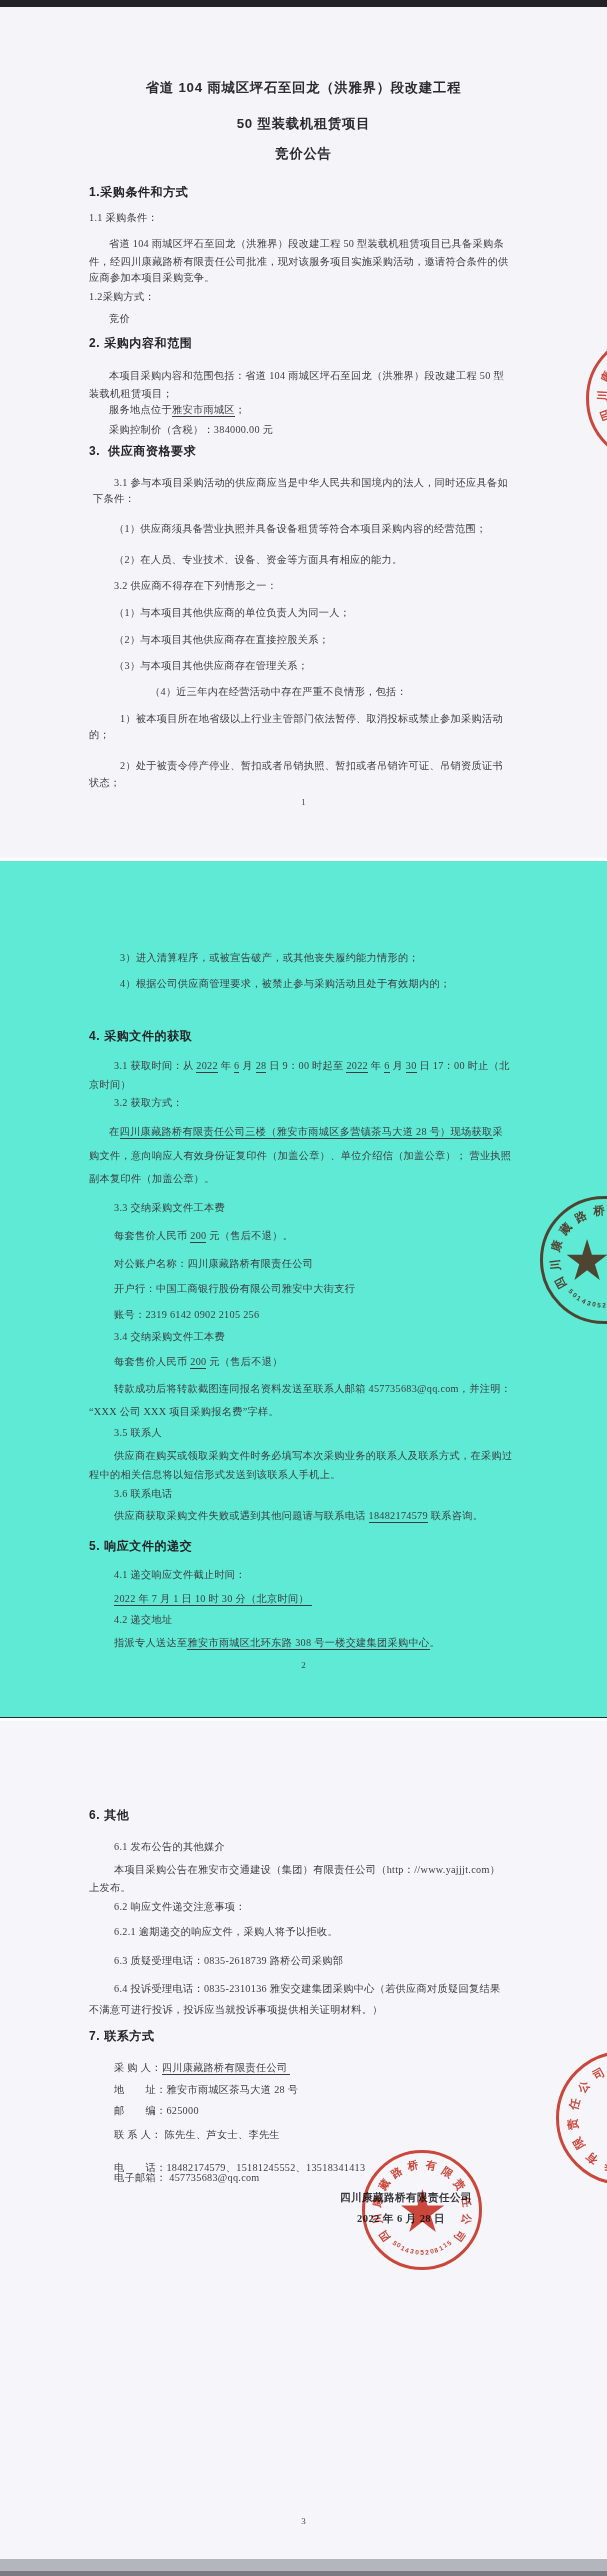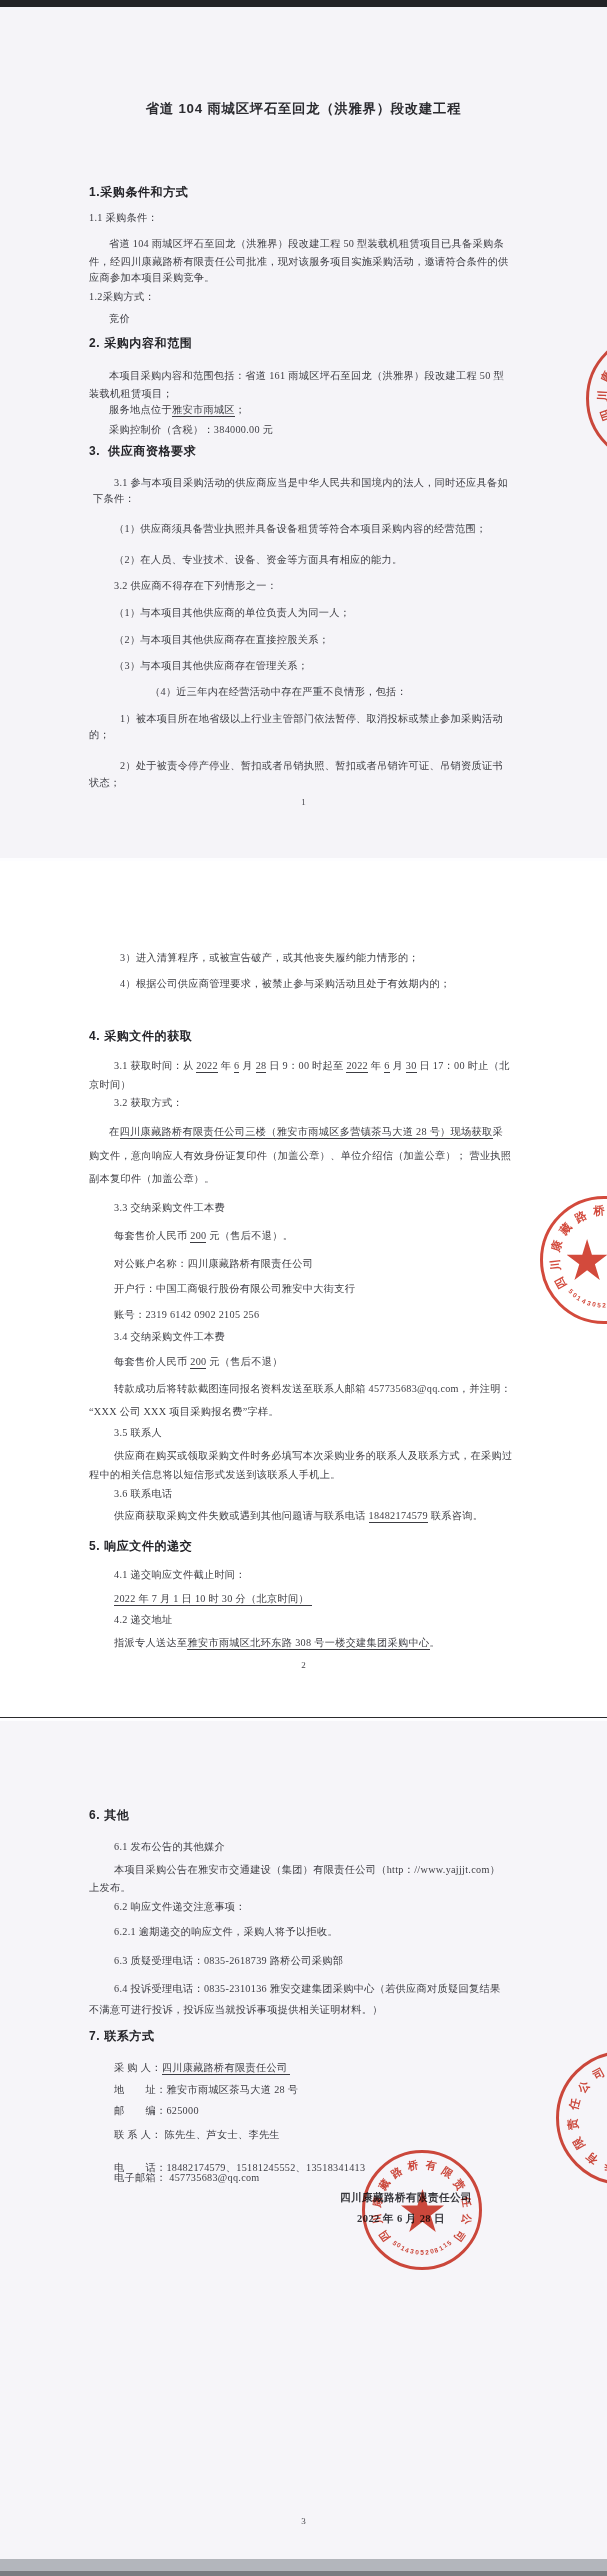--- a/index.html
+++ b/index.html
@@ -1,20 +1,20 @@
 <!DOCTYPE html>
 <html style="font-size:12px"><head>
 <meta charset="utf-8">
 <style>
   html,body{margin:0;padding:0;background:#2a2a2d;}
   #shot{position:relative;width:607px;height:2576px;background:#2a2a2d;overflow:hidden;
         font-family:"Liberation Serif",serif;}
   .page{position:absolute;left:0;width:607px;background:#f6f5f9;overflow:hidden;}
   #p1{top:6.8px;height:852px;background:#f5f4f8;}
-  #p2{top:861px;height:856px;background:#ffffff;}
+  #p2{top:861px;height:856px;background:#5eead4;}
   #p3{top:1721px;height:839px;background:#f6f5f9;}
   .gap{position:absolute;left:0;width:607px;height:3px;background:#fdfdff;}
   #gap1{top:858px;} #gap2{top:1718px;}
   .artifact{position:absolute;background:#232326;}
   #art-top{left:0;top:0;width:607px;height:6.8px;}
   #art-tr{left:595px;top:0;width:12px;height:26px;}
   #art-left{left:0;top:6.8px;width:2.3px;height:61px;}
   #strip1{position:absolute;left:0;top:2559px;width:607px;height:12px;background:#b3b6bc;}
   #strip2{position:absolute;left:0;top:2571px;width:607px;height:4.6px;background:#7a7c81;}
 
@@ -37,30 +37,32 @@
 </style>
 </head>
 <body>
 
 <div id="shot">
   <div class="artifact" id="art-top"></div>
   <div class="artifact" id="art-tr"></div>
   <div class="artifact" id="art-left"></div>
 
   <div class="page" id="p1">
-      <div class="ln title" style="top: 93px; text-align: center;"><span>省道 104 雨城区坪石至回龙（洪雅界）段改建工程</span></div>
+      <div class="ln title" style="top: 72px; text-align: center;"><span>省道 104 雨城区坪石至回龙（洪雅界）段改建工程</span></div>
+      <div class="ln title" style="top: 108px;"><span>50 型装载机租赁项目</span></div>
+      <div class="ln title" style="top: 138px;"><span>竞价公告</span></div>
       <div class="ln h1" style="top: 177px; left: 89px;"><span>1.采购条件和方式</span></div>
       <div class="ln body" style="top: 203px; left: 89px;"><span>1.1 采购条件：</span></div>
       <div class="ln body" style="top: 229px; left: 109px;"><span>省道 104 雨城区坪石至回龙（洪雅界）段改建工程 50 型装载机租赁项目已具备采购条</span></div>
       <div class="ln body" style="top: 247px; left: 89px;"><span>件，经四川康藏路桥有限责任公司批准，现对该服务项目实施采购活动，邀请符合条件的供</span></div>
       <div class="ln body" style="top: 263px; left: 89px;"><span>应商参加本项目采购竞争。</span></div>
       <div class="ln body" style="top: 282px; left: 89px;"><span>1.2采购方式：</span></div>
       <div class="ln body" style="top: 304px; left: 109px;"><span>竞价</span></div>
       <div class="ln h1" style="top: 328px; left: 89px;"><span>2. 采购内容和范围</span></div>
-      <div class="ln body" style="top: 361px; left: 109px;"><span>本项目采购内容和范围包括：省道 161 雨城区坪石至回龙（洪雅界）段改建工程 50 型</span></div>
+      <div class="ln body" style="top: 361px; left: 109px;"><span>本项目采购内容和范围包括：省道 104 雨城区坪石至回龙（洪雅界）段改建工程 50 型</span></div>
       <div class="ln body" style="top: 379px; left: 89px;"><span>装载机租赁项目；</span></div>
       <div class="ln body" style="top: 395px; left: 109px;"><span>服务地点位于</span><span class="u">雅安市雨城区</span><span>；</span></div>
       <div class="ln body" style="top: 415px; left: 109px;"><span>采购控制价（含税）：384000.00 元</span></div>
       <div class="ln h1" style="top: 436px; left: 89px;"><span>3.  供应商资格要求</span></div>
       <div class="ln body" style="top: 468px; left: 114px;"><span>3.1 参与本项目采购活动的供应商应当是中华人民共和国境内的法人，同时还应具备如</span></div>
       <div class="ln body" style="top: 484px; left: 93px;"><span>下条件：</span></div>
       <div class="ln body" style="top: 514px; left: 114px;"><span>（1）供应商须具备营业执照并具备设备租赁等符合本项目采购内容的经营范围；</span></div>
       <div class="ln body" style="top: 545px; left: 114px;"><span>（2）在人员、专业技术、设备、资金等方面具有相应的能力。</span></div>
       <div class="ln body" style="top: 571px; left: 114px;"><span>3.2 供应商不得存在下列情形之一：</span></div>
       <div class="ln body" style="top: 598px; left: 114px;"><span>（1）与本项目其他供应商的单位负责人为同一人；</span></div>

